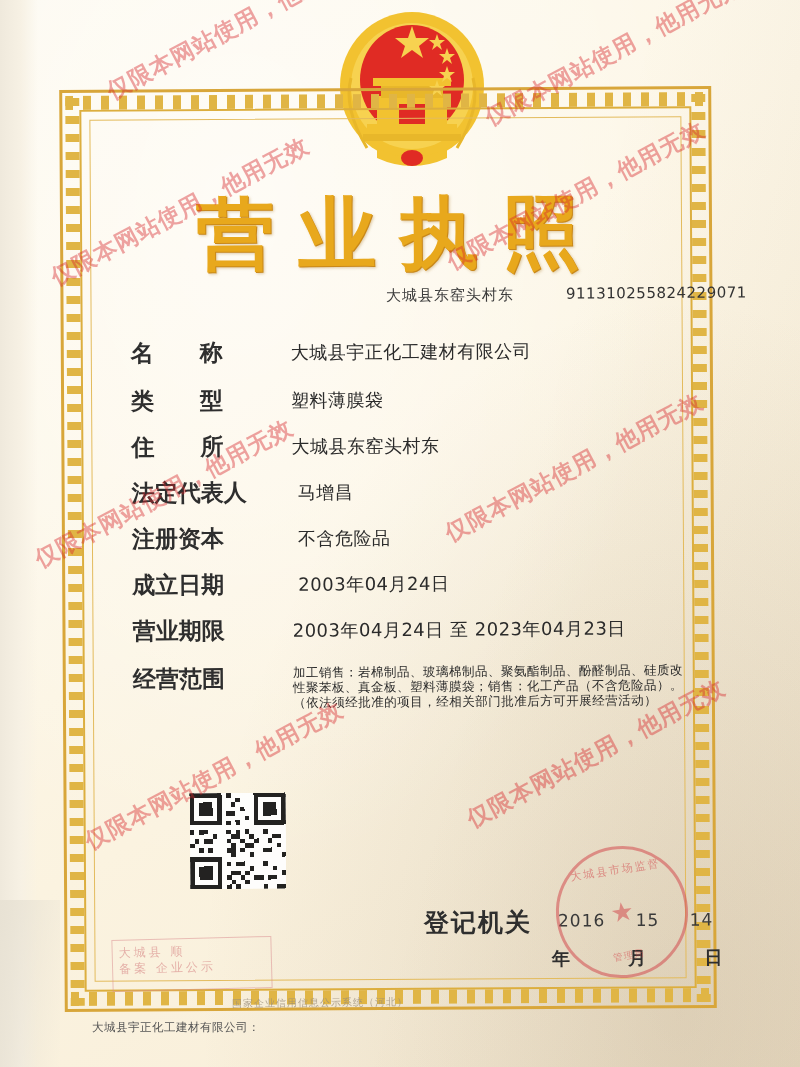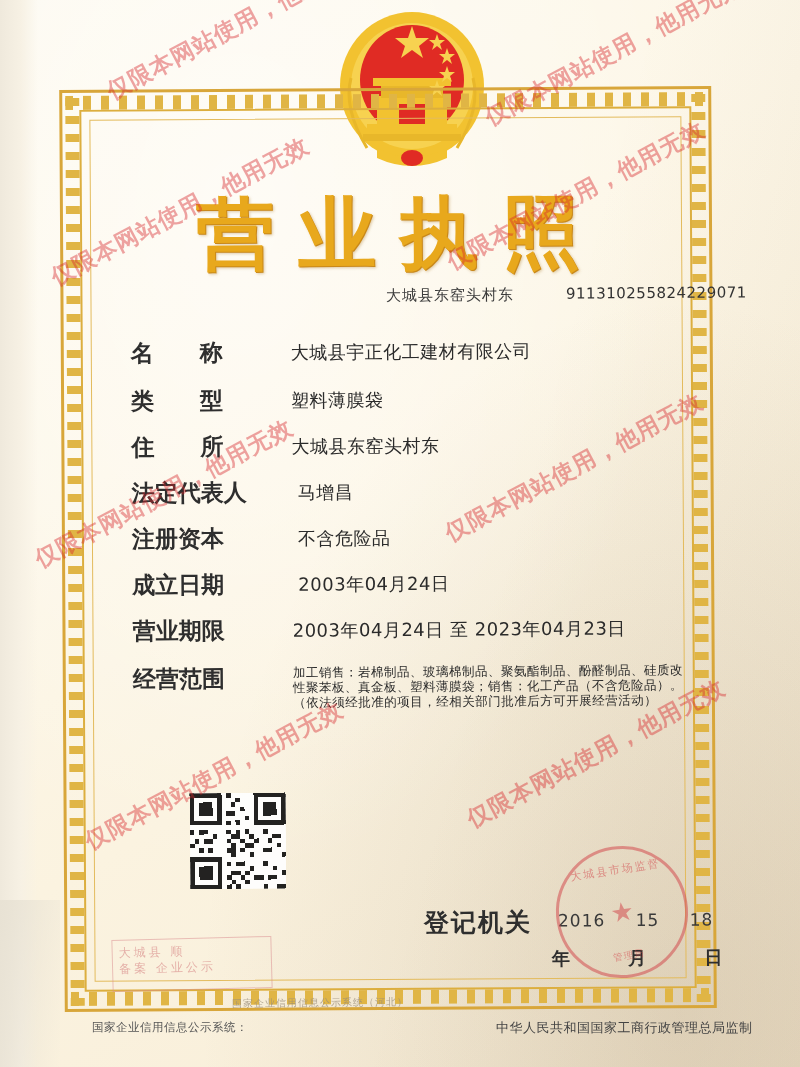--- a/index.html
+++ b/index.html
@@ -488,39 +488,38 @@
         <rect x="8" y="20" width="1" height="1"></rect>
           <rect x="10" y="20" width="1" height="1"></rect>
       </g>
     </svg>
   </div>
 
   <div class="reg-auth">登记机关</div>
   <div class="reg-date">
     <span>2016</span>
     <span>15</span>
-    <span>18</span>
+    <span>14</span>
   </div>
   <div class="ymd">年 月 日</div>
 
   <div class="seal">
     <div class="seal-top">大城县市场监督</div>
     <div class="star">★</div>
     <div class="seal-bottom">管理局</div>
   </div>
 
   <div class="faint-stamp">
     <div class="fs-line">大城县   顺</div>
     <div class="fs-line">备案 企业公示</div>
   </div>
 
   <div class="bottom-mid-text">国家企业信用信息公示系统（河北）</div>
 
-  <div class="footer-left">国家企业信用信息公示系统：</div>
-  <div class="footer-right">中华人民共和国国家工商行政管理总局监制</div>
+  <div class="footer-left">大城县宇正化工建材有限公司：</div>
 
   <div class="wm-layer">
       <div class="wm" style="left: 36px; top: 196px; color: rgba(214, 37, 44, 0.42);">仅限本网站使用，他用无效</div>
       <div class="wm" style="left: 432px; top: 180px; color: rgba(214, 37, 44, 0.42);">仅限本网站使用，他用无效</div>
       <div class="wm" style="left: 20px; top: 478px; color: rgba(214, 37, 44, 0.42);">仅限本网站使用，他用无效</div>
       <div class="wm" style="left: 430px; top: 452px; color: rgba(214, 37, 44, 0.42);">仅限本网站使用，他用无效</div>
       <div class="wm" style="left: 70px; top: 760px; color: rgba(214, 37, 44, 0.42);">仅限本网站使用，他用无效</div>
       <div class="wm" style="left: 452px; top: 738px; color: rgba(214, 37, 44, 0.42);">仅限本网站使用，他用无效</div>
       <div class="wm" style="left: 470px; top: 36px; color: rgba(214, 37, 44, 0.42);">仅限本网站使用，他用无效</div>
       <div class="wm" style="left: 92px; top: 10px; color: rgba(214, 37, 44, 0.42);">仅限本网站使用，他用无效</div>

